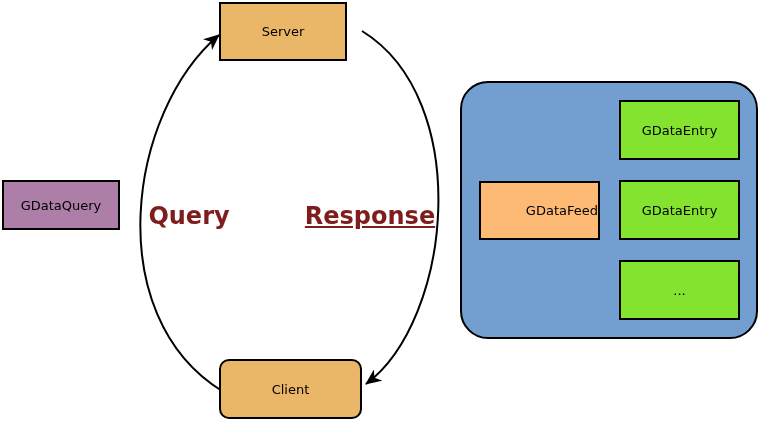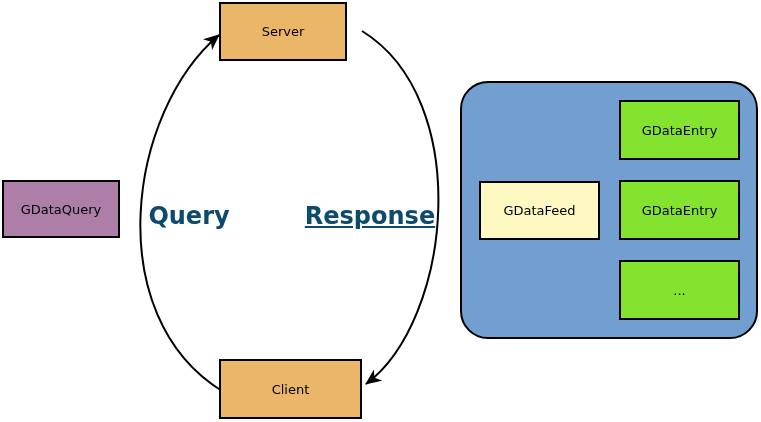--- a/index.html
+++ b/index.html
@@ -34,39 +34,39 @@
     border: 2px solid #000000;
     display: flex;
     align-items: center;
     justify-content: center;
     font-size: 13px;
     color: #000000;
     text-align: center;
   }
   .node-server   { left: 219px; top: 2px;   width: 128px; height: 59px; background: #eab668; }
   .node-client   { left: 219px; top: 359px; width: 143px; height: 60px; background: #eab668; }
-  .node-query    { left: 2px;   top: 180px; width: 118px; height: 58px; background: #ad7fa8; }
+  .node-query    { left: 2px;   top: 180px; width: 118px; height: 50px; background: #ad7fa8; }
   .feed-container {
     position: absolute;
     box-sizing: border-box;
     left: 460px; top: 81px; width: 298px; height: 258px;
     background: #729fcf;
     border: 2.5px solid #000000;
     border-radius: 28px;
   }
   .node-entry-1  { left: 619px; top: 100px; width: 121px; height: 60px; background: #84e32f; }
   .node-feed     { left: 479px; top: 181px; width: 121px; height: 59px; background: #ee2929; }
   .node-entry-2  { left: 619px; top: 180px; width: 121px; height: 60px; background: #84e32f; }
   .node-entry-3  { left: 619px; top: 260px; width: 121px; height: 60px; background: #84e32f; }
   .edge-label {
     position: absolute;
     transform: translate(-50%, -50%);
     font-size: 24px;
     font-weight: bold;
-    color: #0c4a6e;
+    color: #7f1d1d;
     white-space: nowrap;
   }
   .edge-label-query    { left: 189px; top: 216px; }
   .edge-label-response { left: 370px; top: 216px; text-decoration: underline; }
 </style>
 </head>
 <body>
 
 <div class="canvas">
 
@@ -79,33 +79,33 @@
     <path class="arc" d="M 222 391 C 100 315, 128 112, 219 35" marker-end="url(#arrowhead)"></path>
     <path class="arc" d="M 362 31 C 474 100, 452 320, 366 384" marker-end="url(#arrowhead)"></path>
   </svg>
 
   <div class="feed-container" style="background-color: rgb(114, 159, 207);"></div>
 
   <div class="node node-server" style="background-color: rgb(234, 182, 104);">
     <span>Server</span>
   </div>
 
-  <div class="node node-client" style="background-color: rgb(234, 182, 104);">
+  <div class="node node-client" style="background-color: rgb(234, 182, 104); border-radius: 10px;">
     <span>Client</span>
   </div>
 
   <div class="node node-query" style="background-color: rgb(173, 127, 168);">
     <span>GDataQuery</span>
   </div>
 
   <div class="node node-entry-1" style="background-color: rgb(132, 227, 47);">
     <span>GDataEntry</span>
   </div>
 
-  <div class="node node-feed" style="background-color: #fef9c3;">
+  <div class="node node-feed" style="background-color: #fdba74; justify-content: flex-end;">
     <span>GDataFeed</span>
   </div>
 
   <div class="node node-entry-2" style="background-color: rgb(132, 227, 47);">
     <span>GDataEntry</span>
   </div>
 
   <div class="node node-entry-3" style="background-color: rgb(132, 227, 47);">
     <span>...</span>
   </div>

